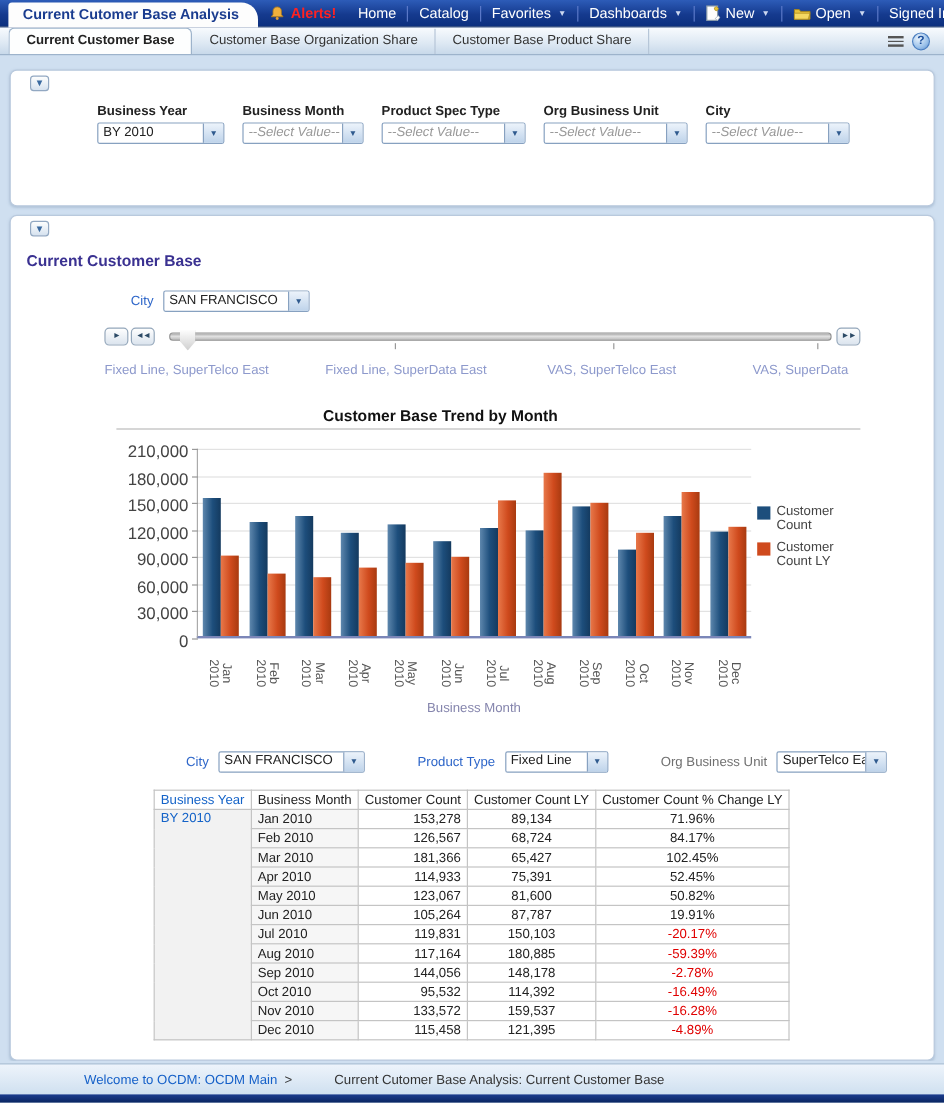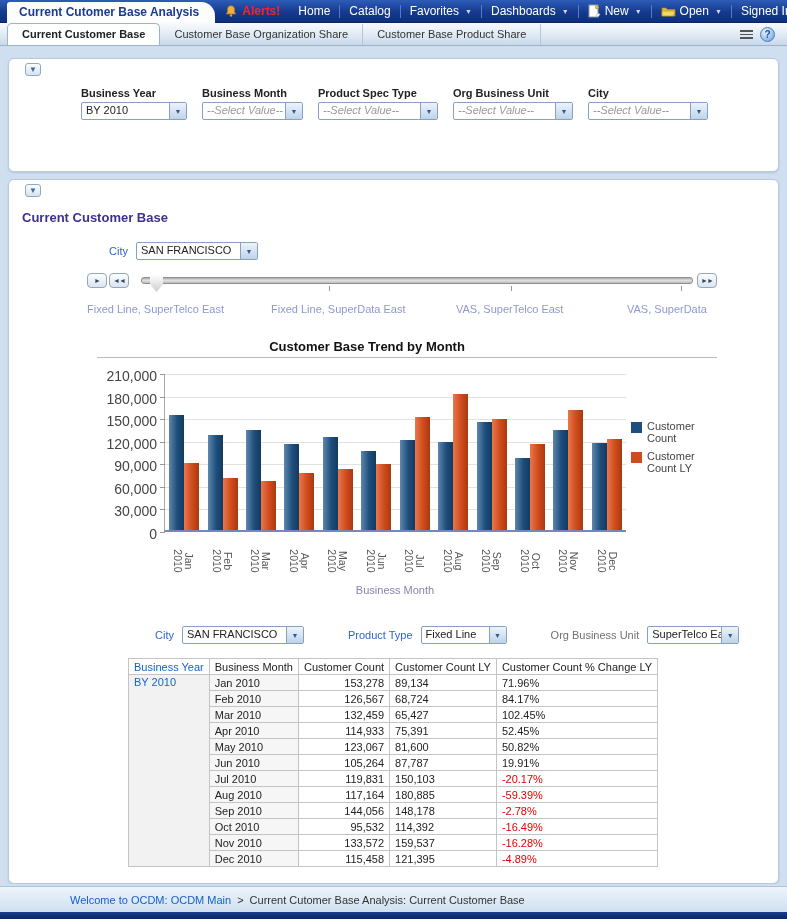--- a/index.html
+++ b/index.html
@@ -167,36 +167,36 @@
     font-size:11px;
   }
   table.data th, table.data td {
     border:1px solid #c4c4c4; padding: 1px 5px; height:16px; white-space:nowrap;
   }
   table.data th { background:#fff; font-weight:normal; text-align:left; color:#222; }
   table.data th.linkhdr { color:#1463c8; }
   td.yearcell { color:#1463c8; background:#f2f2f2; vertical-align:top; width:72px; }
   td.monthcell { background:#f6f6f6; width:80px; }
   td.num { text-align:right; width:84px; }
-  td.numly { text-align:left; width:100px; }
-  td.pct { text-align:left; width:148px; }
+  td.numly { text-align:center; width:100px; }
+  td.pct { text-align:center; width:148px; }
   td.pct.neg { color:#e00000; }
   
   .footer {
     flex:0 0 33px; margin-top:2px;
     display:flex; flex-direction:column;
   }
   .breadcrumbbar {
     flex:1; background: linear-gradient(#eef4fb, #cfe0f0);
     border-top:1px solid #b0c4d8;
     display:flex; align-items:center; padding-left:70px; gap:6px;
   }
   .bclink { color:#1560c8; }
   .bcsep { color:#333; }
-  .bcpath { color:#333; }
+  .bcpath { color:#333;margin-left:29px; }
   .navystrip { flex:0 0 7px; background: linear-gradient(#1a3c8f, #0a2560); }
   .icon-svg { display:block; }
 </style>
 </head>
 <body>
 
 <div class="topbar">
   <div class="dash-tab">Current Cutomer Base Analysis</div>
   <div class="top-right">
     <div class="navitem">
@@ -519,21 +519,21 @@
             <td class="pct">71.96%</td>
           </tr>
           <tr>
             <td class="monthcell">Feb 2010</td>
             <td class="num">126,567</td>
             <td class="numly">68,724</td>
             <td class="pct">84.17%</td>
           </tr>
           <tr>
             <td class="monthcell">Mar 2010</td>
-            <td class="num">132,459</td>
+            <td class="num">181,366</td>
             <td class="numly">65,427</td>
             <td class="pct">102.45%</td>
           </tr>
           <tr>
             <td class="monthcell">Apr 2010</td>
             <td class="num">114,933</td>
             <td class="numly">75,391</td>
             <td class="pct">52.45%</td>
           </tr>
           <tr>

